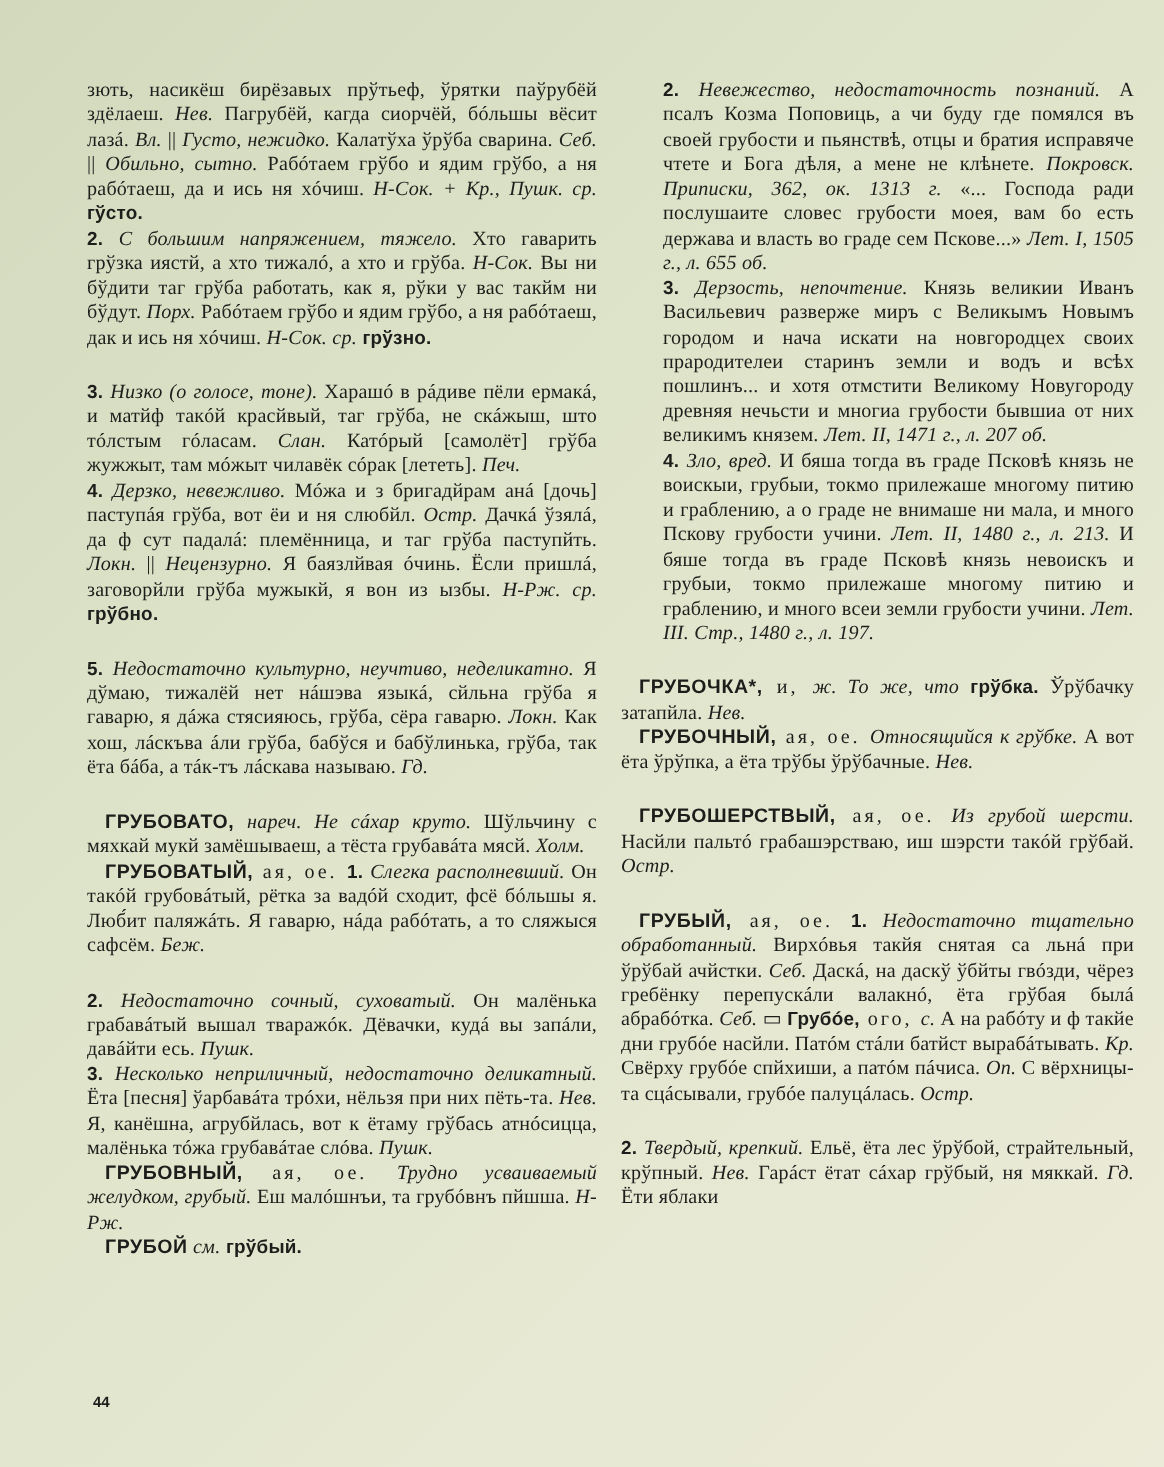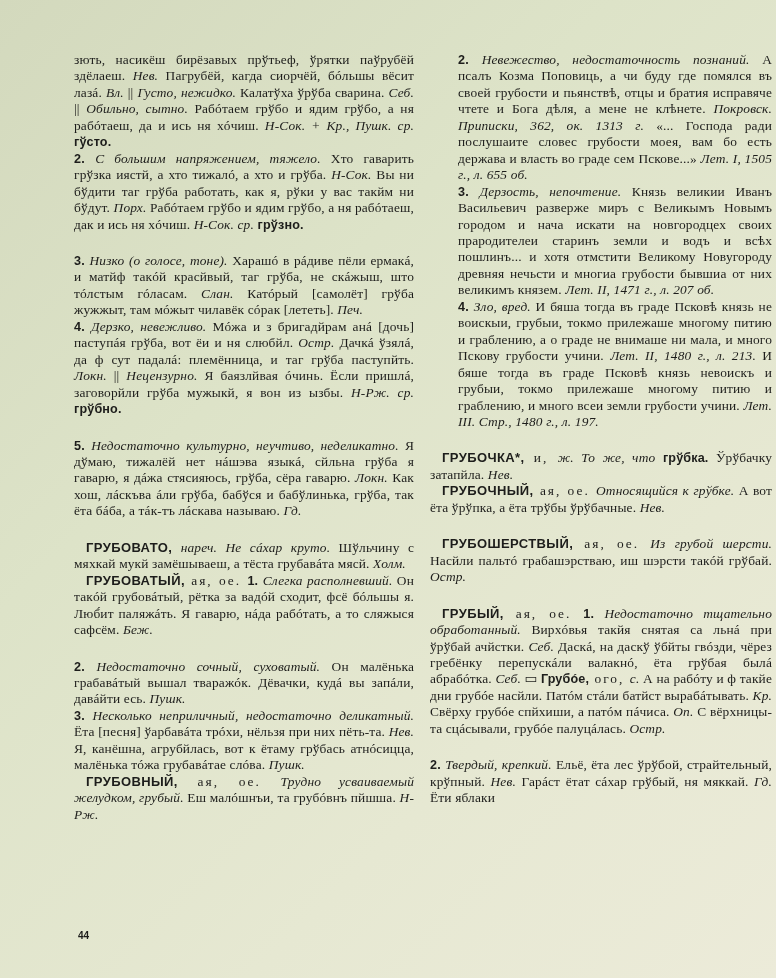--- a/index.html
+++ b/index.html
@@ -4,21 +4,21 @@
 <style>
   html, body { margin: 0; padding: 0; }
   body {
     width: 776px; height: 978px; overflow: hidden;
     background: linear-gradient(135deg, #d3d9bd 0%, #dde3c8 35%, #e6e8d2 70%, #ecebd9 100%);
     font-family: "Liberation Serif", "DejaVu Serif", serif;
     color: #1d1d1b;
     position: relative;
   }
   .page {
-    position: absolute; left: 74px; top: 52px; width: 700px; height: 900px;
+    position: absolute; left: 58px; top: 52px; width: 700px; height: 900px;
   }
   .col {
     position: absolute; top: 0; width: 340px;
     font-size: 13.4px; line-height: 16.45px; text-align: justify;
     hyphens: manual; letter-spacing: 0.15px;
   }
   .col-left { left: 0; }
   .col-right { left: 356px; width: 342px; }
   .p { margin: 0; text-indent: 0; }
   .p.gap { margin-top: 20px; }
@@ -42,20 +42,21 @@
       <p class="p"><span class="seg">зють, насикёш бирёзавых прўтьеф, ўрятки паўрубёй здёлаеш. </span><span class="seg it">Нев.</span><span class="seg"> Пагрубёй, кагда сиорчёй, бóльшы вёсит лазá. </span><span class="seg it">Вл.</span><span class="seg"> || </span><span class="seg it">Густо, нежидко.</span><span class="seg"> Калатўха ўрўба сварина. </span><span class="seg it">Себ.</span><span class="seg"> || </span><span class="seg it">Обильно, сытно.</span><span class="seg"> Рабóтаем грўбо и ядим грўбо, а ня рабóтаеш, да и ись ня хóчиш. </span><span class="seg it">Н-Сок. + Кр., Пушк. ср.</span><span class="seg b"> гўсто.</span></p>
       <p class="p"><span class="seg b">2. </span><span class="seg it">С большим напряжением, тяжело.</span><span class="seg"> Хто гаварить грўзка иястй, а хто тижалó, а хто и грўба. </span><span class="seg it">Н-Сок.</span><span class="seg"> Вы ни бўдити таг грўба работать, как я, рўки у вас такйм ни бўдут. </span><span class="seg it">Порх.</span><span class="seg"> Рабóтаем грўбо и ядим грўбо, а ня рабóтаеш, дак и ись ня хóчиш. </span><span class="seg it">Н-Сок. ср.</span><span class="seg b"> грўзно.</span></p>
       <p class="p gap"><span class="seg b">3. </span><span class="seg it">Низко (о голосе, тоне).</span><span class="seg"> Харашó в рáдиве пёли ермакá, и матйф такóй красйвый, таг грўба, не скáжыш, што тóлстым гóласам. </span><span class="seg it">Слан.</span><span class="seg"> Катóрый [самолёт] грўба жужжыт, там мóжыт чилавёк сóрак [лететь]. </span><span class="seg it">Печ.</span></p>
       <p class="p"><span class="seg b">4. </span><span class="seg it">Дерзко, невежливо.</span><span class="seg"> Мóжа и з бригадйрам анá [дочь] паступáя грўба, вот ёи и ня слюбйл. </span><span class="seg it">Остр.</span><span class="seg"> Дачкá ўзялá, да ф сут падалá: плeмённица, и таг грўба паступйть. </span><span class="seg it">Локн.</span><span class="seg"> || </span><span class="seg it">Нецензурно.</span><span class="seg"> Я баязлйвая óчинь. Ёсли пришлá, заговорйли грўба мужыкй, я вон из ызбы. </span><span class="seg it">Н-Рж. ср.</span><span class="seg b"> грўбно.</span></p>
       <p class="p gap"><span class="seg b">5. </span><span class="seg it">Недостаточно культурно, неучтиво, неделикатно.</span><span class="seg"> Я дўмаю, тижалёй нет нáшэва языкá, сйльна грўба я гаварю, я дáжа стясияюсь, грўба, сёра гаварю. </span><span class="seg it">Локн.</span><span class="seg"> Как хош, лáскъва áли грўба, бабўся и бабўлинька, грўба, так ёта бáба, а тáк-тъ лáскава называю. </span><span class="seg it">Гд.</span></p>
       <p class="p gap entry"><span class="seg hw">ГРУБОВАТО,</span><span class="seg it"> нареч. Не сáхар круто.</span><span class="seg"> Шўльчину с мяхкай мукй замёшываеш, а тёста грубавáта мясй. </span><span class="seg it">Холм.</span></p>
       <p class="p entry"><span class="seg hw">ГРУБОВАТЫЙ,</span><span class="seg gram"> ая, ое. </span><span class="seg b">1. </span><span class="seg it">Слегка располневший.</span><span class="seg"> Он такóй грубовáтый, рётка за вадóй сходит, фсё бóльшы я. Люб́ит паляжáть. Я гаварю, нáда рабóтать, а то сляжыся сафсём. </span><span class="seg it">Беж.</span></p>
       <p class="p gap"><span class="seg b">2. </span><span class="seg it">Недостаточно сочный, суховатый.</span><span class="seg"> Он малёнька грабавáтый вышал тваражóк. Дёвачки, кудá вы запáли, давáйти есь. </span><span class="seg it">Пушк.</span></p>
       <p class="p"><span class="seg b">3. </span><span class="seg it">Несколько неприличный, недостаточно деликатный.</span><span class="seg"> Ёта [песня] ўарбавáта трóхи, нёльзя при них пёть-та. </span><span class="seg it">Нев.</span><span class="seg"> Я, канёшна, агрубйлась, вот к ётаму грўбась атнóсицца, малёнька тóжа грубавáтае слóва. </span><span class="seg it">Пушк.</span></p>
       <p class="p entry"><span class="seg hw">ГРУБОВНЫЙ,</span><span class="seg gram"> ая, ое. </span><span class="seg it">Трудно усваиваемый желудком, грубый.</span><span class="seg"> Еш малóшнъи, та грубóвнъ пйшша. </span><span class="seg it">Н-Рж.</span></p>
+      <p class="p entry"><span class="seg hw">ГРУБОЙ</span><span class="seg it"> см.</span><span class="seg b"> грўбый.</span></p>
     </div>
   <div class="col col-right" id="col-right">
       <p class="p indent-block"><span class="seg b">2. </span><span class="seg it">Невежество, недостаточность познаний.</span><span class="seg"> А псалъ Козма Поповиць, а чи буду где помялся въ своей грубости и пьянствѣ, отцы и братия исправяче чтете и Бога дѣля, а мене не клѣнете. </span><span class="seg it">Покровск. Приписки, 362, ок. 1313 г.</span><span class="seg"> «... Господа ради послушаите словес грубости моея, вам бо есть держава и власть во граде сем Пскове...» </span><span class="seg it">Лет. I, 1505 г., л. 655 об.</span></p>
       <p class="p indent-block"><span class="seg b">3. </span><span class="seg it">Дерзость, непочтение.</span><span class="seg"> Князь великии Иванъ Васильевич разверже миръ с Великымъ Новымъ городом и нача искати на новгородцех своих прародителеи старинъ земли и водъ и всѣх пошлинъ... и хотя отмстити Великому Новугороду древняя нечьсти и многиа грубости бывшиа от них великимъ князем. </span><span class="seg it">Лет. II, 1471 г., л. 207 об.</span></p>
       <p class="p indent-block"><span class="seg b">4. </span><span class="seg it">Зло, вред.</span><span class="seg"> И бяша тогда въ граде Псковѣ князь не воискыи, грубыи, токмо прилежаше многому питию и граблению, а о граде не внимаше ни мала, и много Пскову грубости учини. </span><span class="seg it">Лет. II, 1480 г., л. 213.</span><span class="seg"> И бяше тогда въ граде Псковѣ князь невоискъ и грубыи, токмо прилежаше многому питию и граблению, и много всеи земли грубости учини. </span><span class="seg it">Лет. III. Стр., 1480 г., л. 197.</span></p>
       <p class="p gap entry"><span class="seg hw">ГРУБОЧКА*,</span><span class="seg gram"> и, </span><span class="seg it">ж. То же, что</span><span class="seg b"> грўбка.</span><span class="seg"> Ўрўбачку затапйла. </span><span class="seg it">Нев.</span></p>
       <p class="p entry"><span class="seg hw">ГРУБОЧНЫЙ,</span><span class="seg gram"> ая, ое. </span><span class="seg it">Относящийся к грўбке.</span><span class="seg"> А вот ёта ўрўпка, а ёта трўбы ўрўбачные. </span><span class="seg it">Нев.</span></p>
       <p class="p gap entry"><span class="seg hw">ГРУБОШЕРСТВЫЙ,</span><span class="seg gram"> ая, ое. </span><span class="seg it">Из грубой шерсти.</span><span class="seg"> Насйли пальтó грабашэрстваю, иш шэрсти такóй грўбай. </span><span class="seg it">Остр.</span></p>
       <p class="p gap entry"><span class="seg hw">ГРУБЫЙ,</span><span class="seg gram"> ая, ое. </span><span class="seg b">1. </span><span class="seg it">Недостаточно тщательно обработанный.</span><span class="seg"> Вирхóвья такйя снятая са льнá при ўрўбай ачйстки. </span><span class="seg it">Себ.</span><span class="seg"> Даскá, на даскў ўбйты гвóзди, чёрез гребёнку перепускáли валакнó, ёта грўбая былá абрабóтка. </span><span class="seg it">Себ.</span><span class="seg"> ▭ </span><span class="seg b">Грубóе,</span><span class="seg gram"> ого, </span><span class="seg it">с.</span><span class="seg"> А на рабóту и ф такйе дни грубóе насйли. Патóм стáли батйст вырабáтывать. </span><span class="seg it">Кр.</span><span class="seg"> Свёрху грубóе спйхиши, а патóм пáчиса. </span><span class="seg it">Оп.</span><span class="seg"> С вёрхницы-та сцáсывали, грубóе палуцáлась. </span><span class="seg it">Остр.</span></p>
       <p class="p gap"><span class="seg b">2. </span><span class="seg it">Твердый, крепкий.</span><span class="seg"> Ельё, ёта лес ўрўбой, страйтельный, крўпный. </span><span class="seg it">Нев.</span><span class="seg"> Гарáст ётат сáхар грўбый, ня мяккай. </span><span class="seg it">Гд.</span><span class="seg"> Ёти яблаки</span></p>

